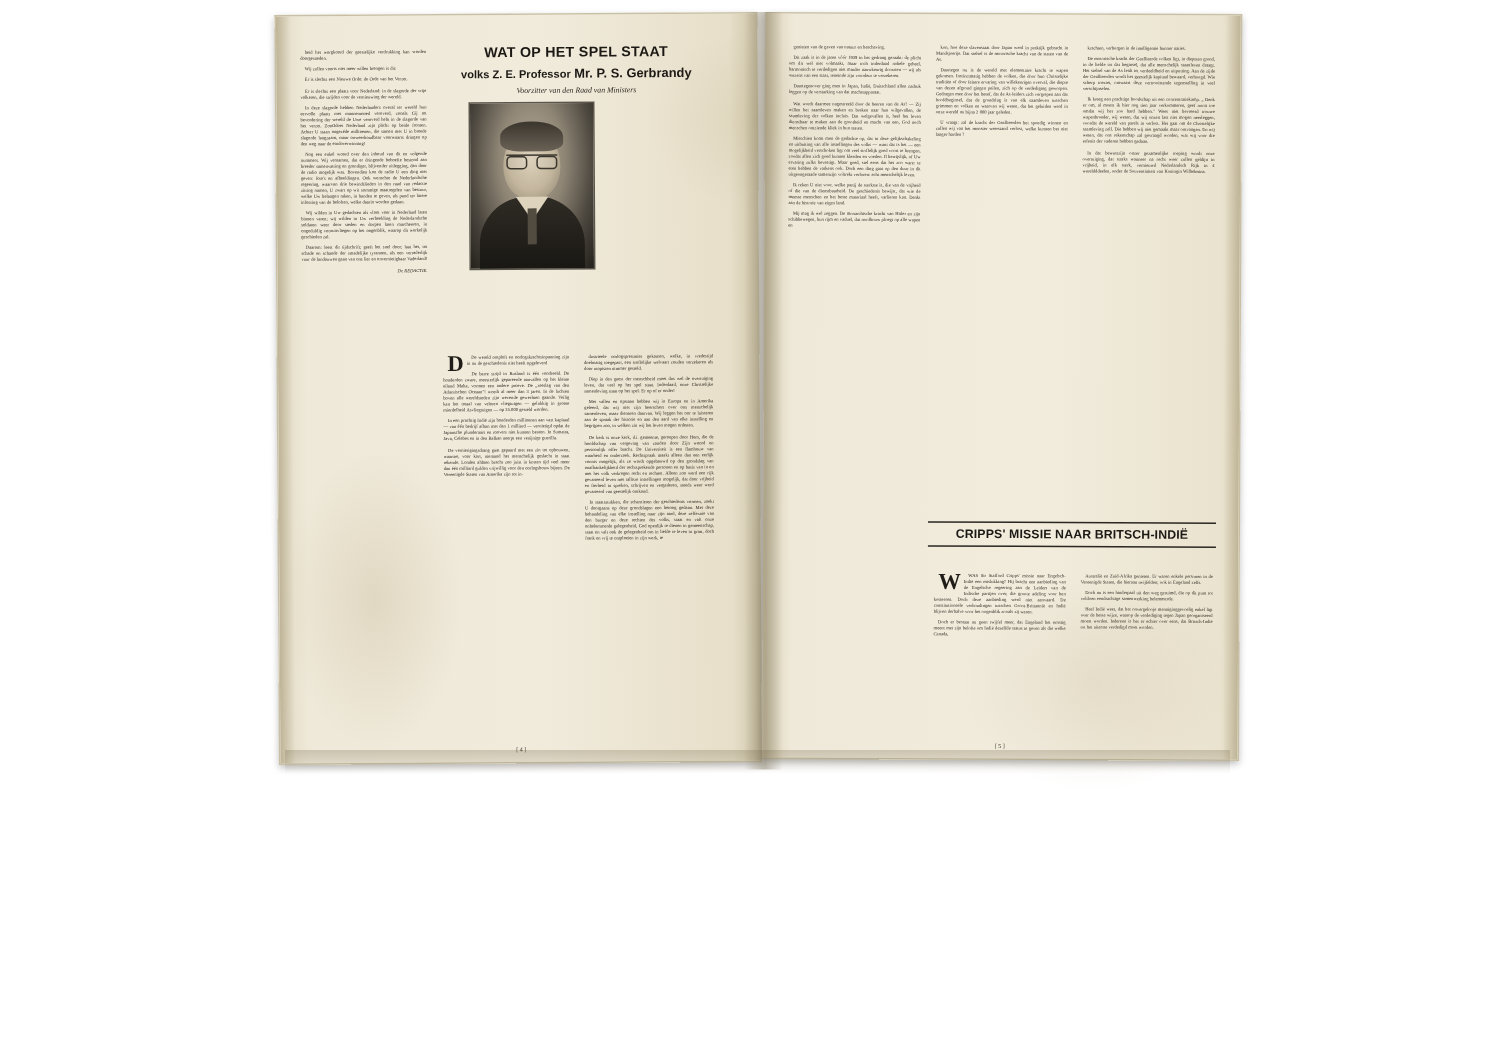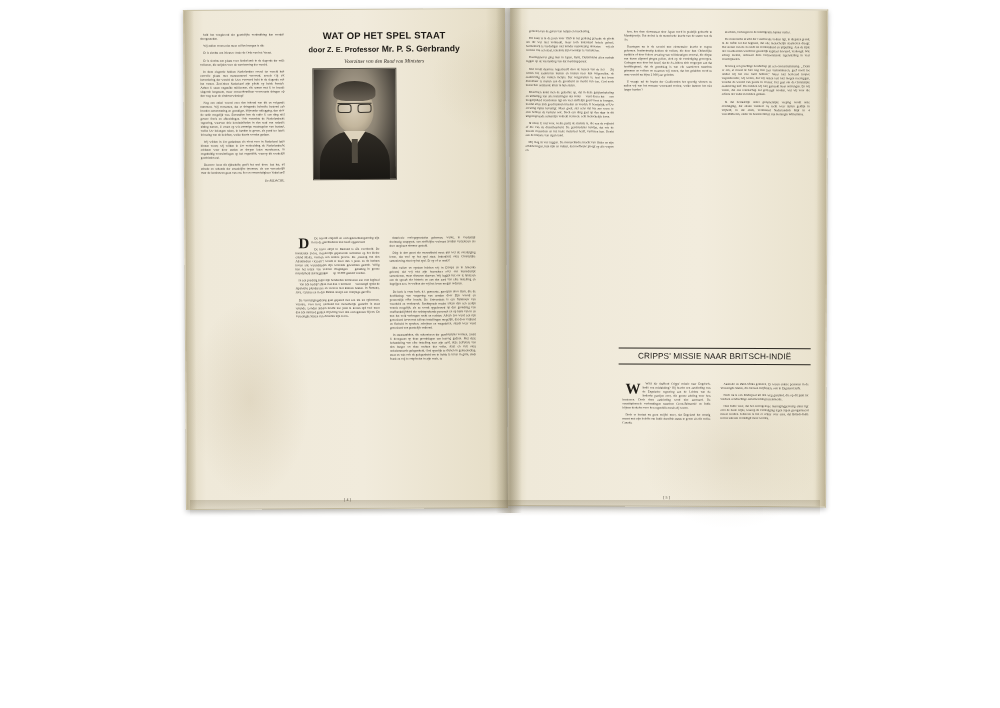--- a/index.html
+++ b/index.html
@@ -254,21 +254,21 @@
     left: 110px;
     top: 338px;
     width: 192px;
     border-top: 1.2px solid #2a2721;
     border-bottom: 1.2px solid #2a2721;
     padding: 3px 0 3px 0;
     text-align: center;
   }
   .subhead-title {
     font-family: "Liberation Sans", sans-serif;
-    font-weight: normal;
+    font-weight: bold;
     font-size: 8.2px;
     letter-spacing: 0.1px;
     color: #1c1915;
   }
 
   
   .stain {
     position: absolute;
     border-radius: 50%;
     pointer-events: none;
@@ -315,21 +315,21 @@
         <p>In deze slagorde hebben Nederlanders overal ter wereld hun eervolle plaats met mannenmoed veroverd, zooals Gij tot bevordering der wereld de Uwe veroverd hebt in de slagorde van het verzet. ZooOdoet Nederland zijn plicht op beide fronten. Achter U staan ongezéde millioenen, die samen met U in breede slagorde langzaam, maar onweerhoudbaar voorwaarts dringen op den weg naar de eindoverwinning!</p>
         <p>Nog een enkel woord over den inhoud van dit en volgende nummers. Wij vernamen, dat er dringende behoefte bestond aan breeder samenvatting en grondiger, blijvender uitlegging, dan door de radio mogelijk was. Bovendien kon de radio U een ding niet geven: foto's en afbeeldingen. Ook wenschte de Nederlandsche regeering, waarvan drie bewindslieden in den raad van redactie zitting namen, U zwart op wit sommige maatregelen van bestuur, welke Uw belangen raken, in handen te geven, als pand ter latere inlossing van de beloften, welke daarin worden gedaan.</p>
         <p>Wij wilden in Uw gedachten als vloot voor in Nederland laten binnen varen; wij wilden in Uw verbeelding de Nederlandsche soldaten weer door steden en dorpen laten marcheeren, in ongeduldig vooruitvliegen op het oogenblik, waarop dit werkelijk geschieden zal.</p>
         <p>Daarom: leest dit tijdschrift; geeft het snel door; laat het, tot schade en schande der smadelijke tyrannen, als een verraderlijk vuur de landouwen gaan van ons lier en onvernietigbaar Vaderland!</p>
         <div class="signature">De REDACTIE.</div>
       </div>
 
       <div class="headline-block">
         <div class="headline-title">WAT OP HET SPEL STAAT</div>
         <div class="headline-byline">
-          <span class="small">door Z. E. Professor</span>
+          <span class="small">volks Z. E. Professor</span>
           <span>Mr. P. S. Gerbrandy</span>
         </div>
         <div class="headline-sub">Voorzitter van den Raad van Ministers</div>
       </div>
 
       <div class="portrait">
         <div class="body"></div>
         <div class="face"></div>
         <div class="hair"></div>
         <div class="glasses"></div>

